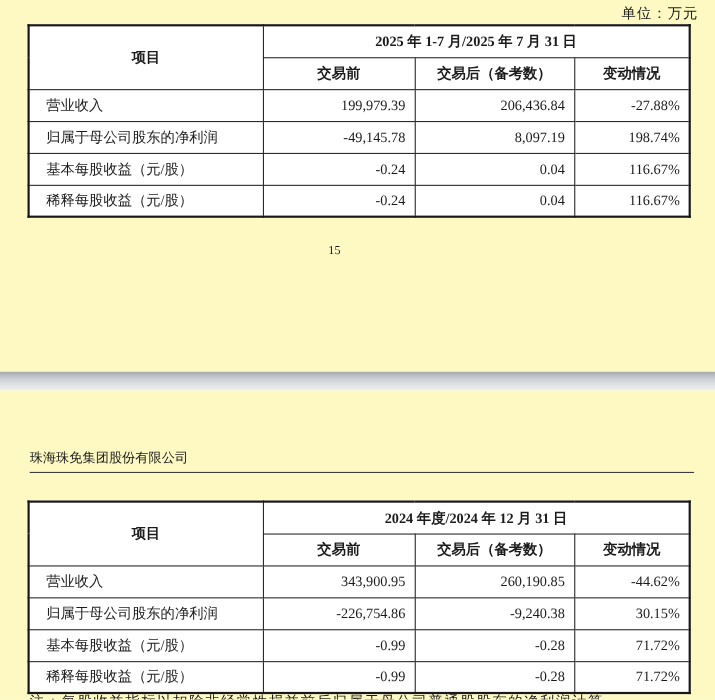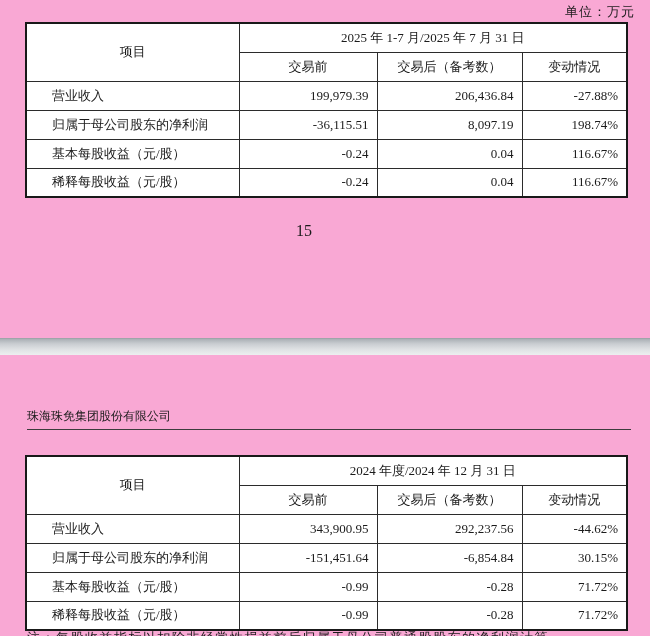--- a/index.html
+++ b/index.html
@@ -1,53 +1,53 @@
 <!DOCTYPE html>
 <html><head>
 <meta charset="utf-8">
 <style>
   html,body{margin:0;padding:0;}
   body{
     width:650px;height:636px;position:relative;overflow:hidden;
     background:#ffffff;color:#1b1b1b;
     font-family:"Liberation Serif","DejaVu Serif",serif;
   }
-  .page{position:absolute;left:0;width:650px;background:#f9a8d4;}
+  .page{position:absolute;left:0;width:650px;background:#fef9c3;}
   #page1{top:0;height:338px;}
   #separator{
     position:absolute;top:338px;left:0;width:650px;height:17px;
     background:linear-gradient(to bottom,#aab0b5 0%,#c9cdd1 30%,#dfe2e4 65%,#edeff0 100%);
     border-top:1px solid #9fa5a9;box-sizing:border-box;
   }
   #page2{top:355px;height:281px;overflow:hidden;}
 
   .unit-label{
     position:absolute;top:3px;right:15px;font-size:13px;letter-spacing:1px;
     text-align:right;
   }
   .fin-table{
     position:absolute;border-collapse:collapse;table-layout:fixed;
     background:#fff;font-size:13px;
   }
   .fin-table th,.fin-table td{border:1px solid #2b2b2b;overflow:hidden;white-space:nowrap;}
   .fin-table{border:2px solid #191919;}
   .fin-table thead tr{height:29px;}
   .fin-table tbody tr{height:29px;}
-  .fin-table th{font-weight:normal;text-align:center;padding:0 4px;}
-  .td-item{text-align:left;padding-left:25px;}
+  .fin-table th{font-weight:bold;text-align:center;padding:0 4px;}
+  .td-item{text-align:left;padding-left:15px;}
   .td-num{text-align:right;padding-right:8px;}
   #table-2025{left:25px;top:22px;width:601px;}
   #table-2024{left:25px;top:100px;width:601px;}
   .c-item{width:213px;}
   .c-before{width:138px;}
   .c-after{width:145px;}
   .c-change{width:105px;}
 
   .page-number{
-    position:absolute;top:222px;left:0;width:608px;text-align:center;font-size:16px;
+    position:absolute;top:222px;left:0;width:608px;text-align:center;font-size:11px;
   }
   .running-header{
     position:absolute;left:27px;top:53px;width:604px;height:21px;
     display:flex;justify-content:space-between;align-items:flex-start;
     font-size:12px;border-bottom:1px solid #3c3c3c;
   }
   .footnote{
     position:absolute;left:27px;top:274px;width:610px;font-size:13px;
     white-space:nowrap;letter-spacing:1.5px;
   }
@@ -78,21 +78,21 @@
     </thead>
     <tbody>
       <tr>
         <td class="td-item">营业收入</td>
         <td class="td-num">199,979.39</td>
         <td class="td-num">206,436.84</td>
         <td class="td-num">-27.88%</td>
       </tr>
       <tr>
         <td class="td-item">归属于母公司股东的净利润</td>
-        <td class="td-num">-36,115.51</td>
+        <td class="td-num">-49,145.78</td>
         <td class="td-num">8,097.19</td>
         <td class="td-num">198.74%</td>
       </tr>
       <tr>
         <td class="td-item">基本每股收益（元/股）</td>
         <td class="td-num">-0.24</td>
         <td class="td-num">0.04</td>
         <td class="td-num">116.67%</td>
       </tr>
       <tr>
@@ -129,27 +129,27 @@
       <tr>
         <th>交易前</th>
         <th>交易后（备考数）</th>
         <th>变动情况</th>
       </tr>
     </thead>
     <tbody>
       <tr>
         <td class="td-item">营业收入</td>
         <td class="td-num">343,900.95</td>
-        <td class="td-num">292,237.56</td>
+        <td class="td-num">260,190.85</td>
         <td class="td-num">-44.62%</td>
       </tr>
       <tr>
         <td class="td-item">归属于母公司股东的净利润</td>
-        <td class="td-num">-151,451.64</td>
-        <td class="td-num">-6,854.84</td>
+        <td class="td-num">-226,754.86</td>
+        <td class="td-num">-9,240.38</td>
         <td class="td-num">30.15%</td>
       </tr>
       <tr>
         <td class="td-item">基本每股收益（元/股）</td>
         <td class="td-num">-0.99</td>
         <td class="td-num">-0.28</td>
         <td class="td-num">71.72%</td>
       </tr>
       <tr>
         <td class="td-item">稀释每股收益（元/股）</td>

